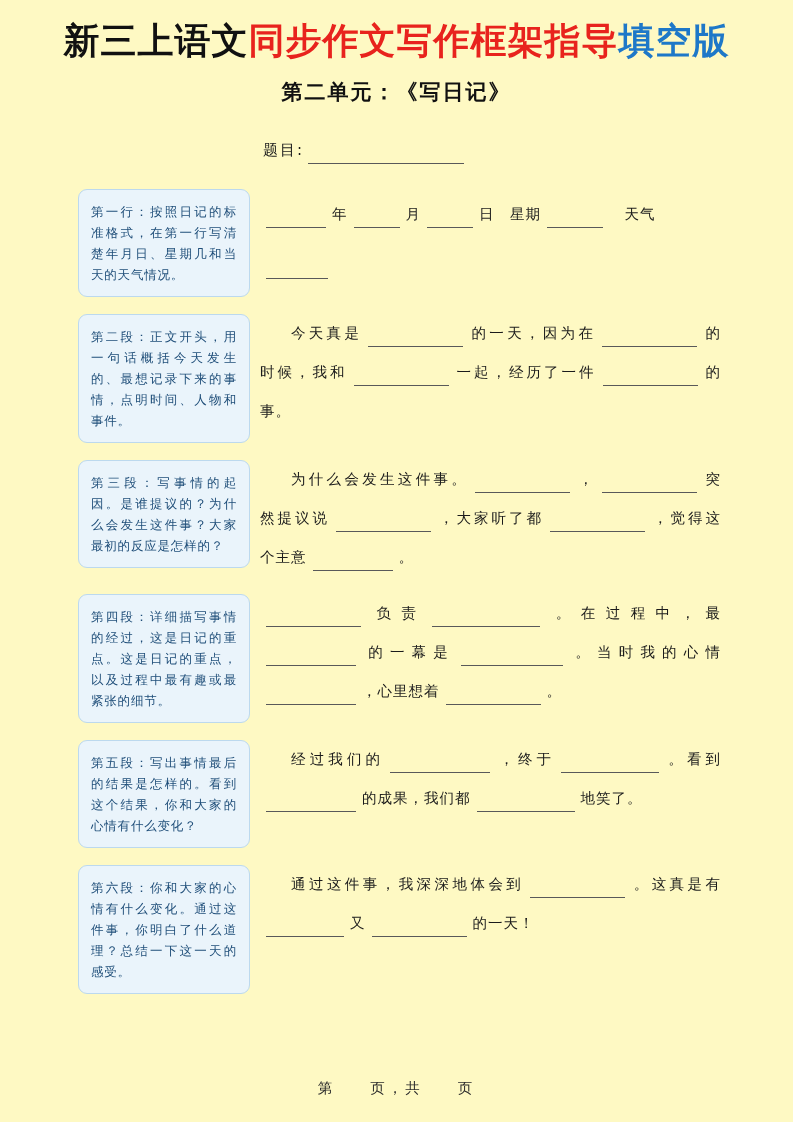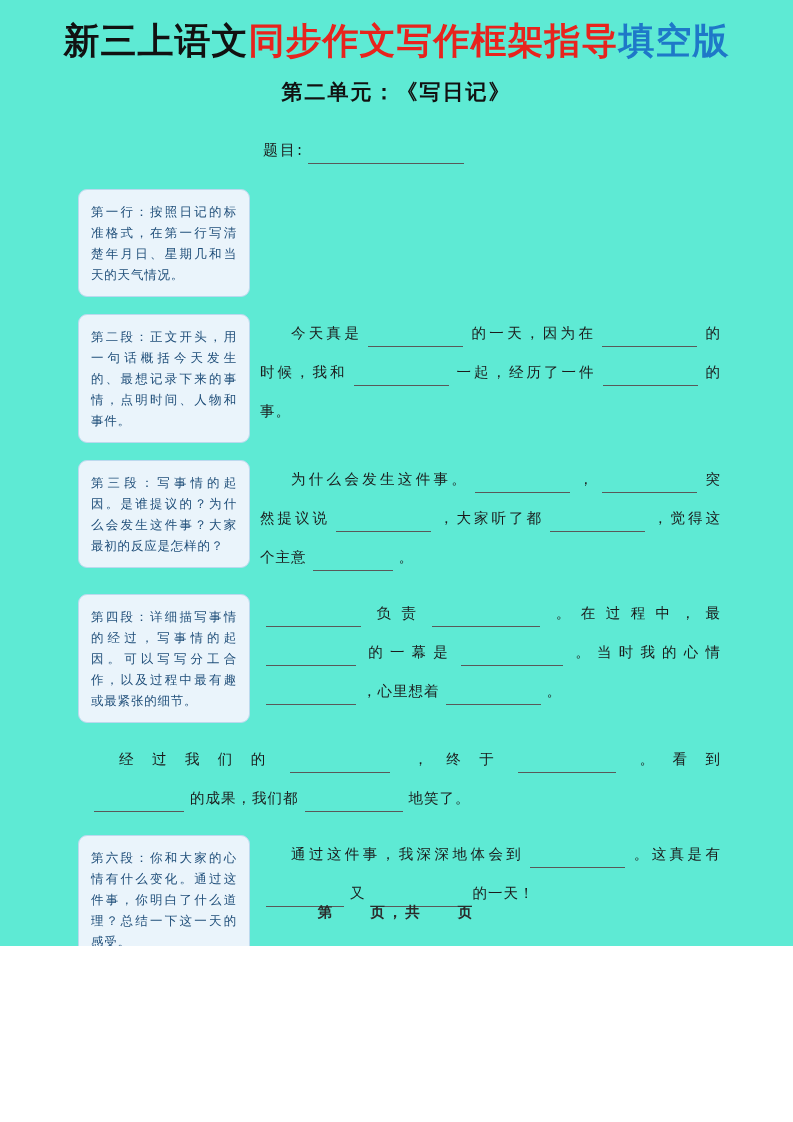--- a/index.html
+++ b/index.html
@@ -1,20 +1,20 @@
 <!DOCTYPE html>
 <html style="--title-red: #e8231d; --title-blue: #1e78c8; --box-bg: #eaf4fb; --box-border: #bcd9ee; --box-text: #1f4e79;"><head>
 <meta charset="utf-8">
 <style>
   html,body { margin:0; padding:0; background:#ffffff; }
   .page {
     position:relative;
-    width:793px; height:946px;
+    width:793px; height:1122px;
     margin:0 auto;
-    background:#5eead4;
+    background:#fef9c3;
     font-family:"DejaVu Sans", sans-serif;
     overflow:hidden;
   }
   .title {
     margin:20px 0 0 0;
     text-align:center;
     font-size:36px;
     font-weight:bold;
     letter-spacing:1px;
     line-height:1.15;
@@ -80,21 +80,21 @@
     text-align-last:justify;
   }
   .line.indent { padding-left:31px; }
   .section-row.first .line { line-height:51px; }
   .footer {
     position:absolute;
     left:0; bottom:24px;
     width:100%;
     text-align:center;
     font-size:14.5px;
-    font-weight:bold;
+    font-weight:normal;
     color:#2b2b2b;
     letter-spacing:3px;
   }
 </style>
 </head>
 <body>
 
 <div class="page">
 
   <h1 class="title">
@@ -103,46 +103,51 @@
 
   <h2 class="subtitle">第二单元：《写日记》</h2>
 
   <div class="topic-row">
     <span>题目:</span><span class="bk topic-bk"></span>
   </div>
 
   <div class="sections" id="sections">
       <div class="section-row first">
         <div class="note-box">第一行：按照日记的标准格式，在第一行写清楚年月日、星期几和当天的天气情况。</div>
+        <div class="content">
+          <div class="line"><span class="bk" style="width: 60px;"></span><span class="txt">年</span><span class="bk" style="width: 46px;"></span><span class="txt">月</span><span class="bk" style="width: 46px;"></span><span class="txt">日　星期</span><span class="bk" style="width: 56px;"></span><span class="txt">　天气</span></div>
+          <div class="line"><span class="bk" style="width: 62px;"></span></div>
+        </div>
       </div>
       <div class="section-row">
         <div class="note-box">第二段：正文开头，用一句话概括今天发生的、最想记录下来的事情，点明时间、人物和事件。</div>
         <div class="content">
           <div class="line indent justify"><span class="txt">今天真是</span><span class="bk" style="width: 95px;"></span><span class="txt">的一天，因为在</span><span class="bk" style="width: 95px;"></span><span class="txt">的</span></div>
           <div class="line justify"><span class="txt">时候，我和</span><span class="bk" style="width: 95px;"></span><span class="txt">一起，经历了一件</span><span class="bk" style="width: 95px;"></span><span class="txt">的</span></div>
           <div class="line"><span class="txt">事。</span></div>
         </div>
       </div>
       <div class="section-row">
         <div class="note-box">第三段：写事情的起因。是谁提议的？为什么会发生这件事？大家最初的反应是怎样的？</div>
         <div class="content">
           <div class="line indent justify"><span class="txt">为什么会发生这件事。</span><span class="bk" style="width: 95px;"></span><span class="txt">，</span><span class="bk" style="width: 95px;"></span><span class="txt">突</span></div>
           <div class="line justify"><span class="txt">然提议说</span><span class="bk" style="width: 95px;"></span><span class="txt">，大家听了都</span><span class="bk" style="width: 95px;"></span><span class="txt">，觉得这</span></div>
           <div class="line"><span class="txt">个主意</span><span class="bk" style="width: 80px;"></span><span class="txt">。</span></div>
         </div>
       </div>
       <div class="section-row">
-        <div class="note-box">第四段：详细描写事情的经过，写事情的起因。可以写写分工合作，以及过程中最有趣或最紧张的细节。</div>
+        <div class="note-box">第四段：详细描写事情的经过，这是日记的重点。这是日记的重点，以及过程中最有趣或最紧张的细节。</div>
         <div class="content">
           <div class="line justify"><span class="bk" style="width: 95px;"></span><span class="txt">负责</span><span class="bk" style="width: 108px;"></span><span class="txt">。在过程中，最</span></div>
           <div class="line justify"><span class="bk" style="width: 90px;"></span><span class="txt">的一幕是</span><span class="bk" style="width: 102px;"></span><span class="txt">。当时我的心情</span></div>
           <div class="line"><span class="bk" style="width: 90px;"></span><span class="txt">，心里想着</span><span class="bk" style="width: 95px;"></span><span class="txt">。</span></div>
         </div>
       </div>
       <div class="section-row">
+        <div class="note-box">第五段：写出事情最后的结果是怎样的。看到这个结果，你和大家的心情有什么变化？</div>
         <div class="content">
           <div class="line indent justify"><span class="txt">经过我们的</span><span class="bk" style="width: 100px;"></span><span class="txt">，终于</span><span class="bk" style="width: 98px;"></span><span class="txt">。看到</span></div>
           <div class="line"><span class="bk" style="width: 90px;"></span><span class="txt">的成果，我们都</span><span class="bk" style="width: 98px;"></span><span class="txt">地笑了。</span></div>
         </div>
       </div>
       <div class="section-row">
         <div class="note-box">第六段：你和大家的心情有什么变化。通过这件事，你明白了什么道理？总结一下这一天的感受。</div>
         <div class="content">
           <div class="line indent justify"><span class="txt">通过这件事，我深深地体会到</span><span class="bk" style="width: 95px;"></span><span class="txt">。这真是有</span></div>
           <div class="line"><span class="bk" style="width: 78px;"></span><span class="txt">又</span><span class="bk" style="width: 95px;"></span><span class="txt">的一天！</span></div>

